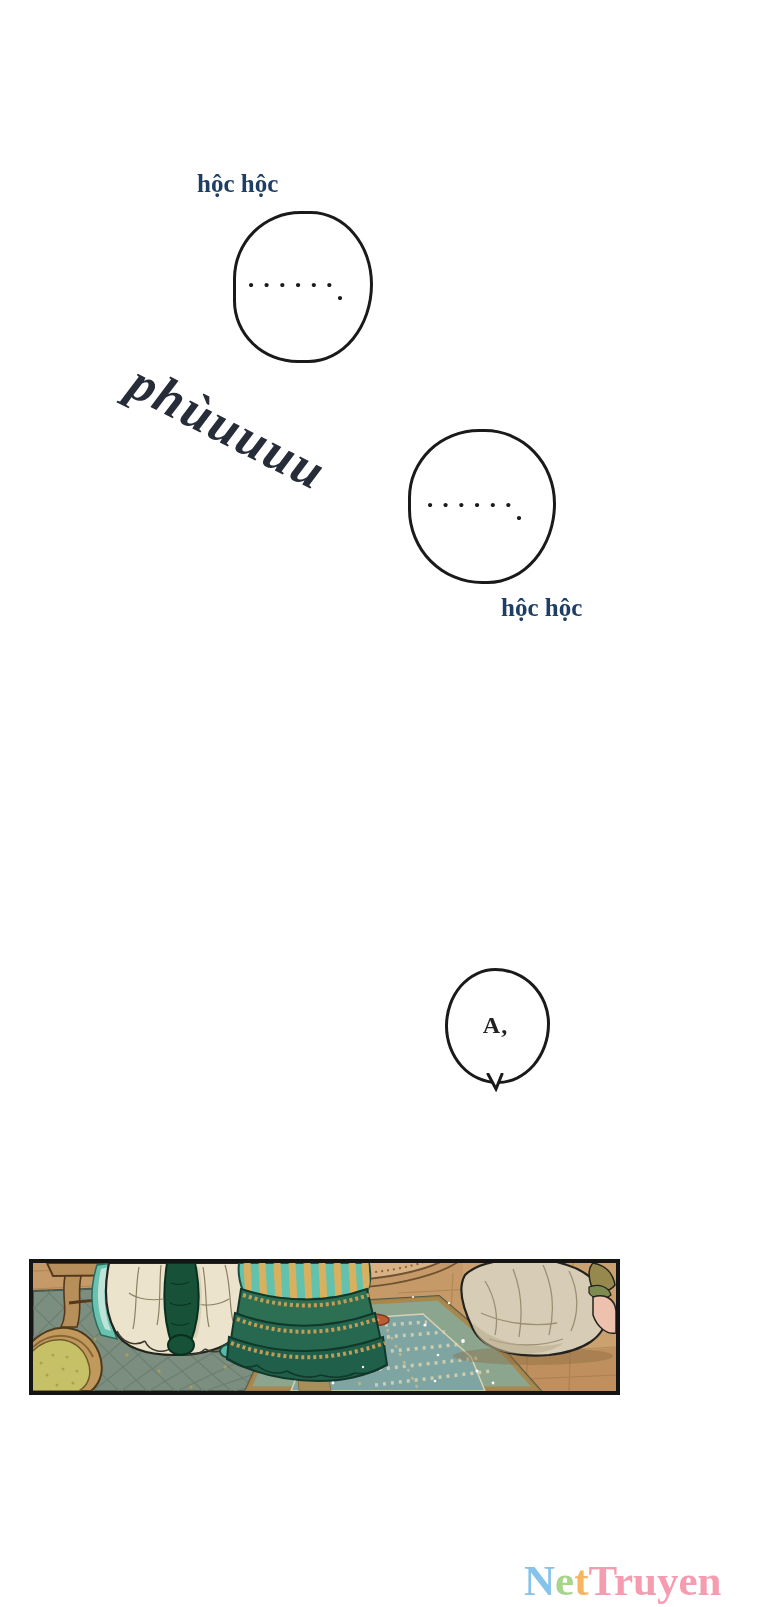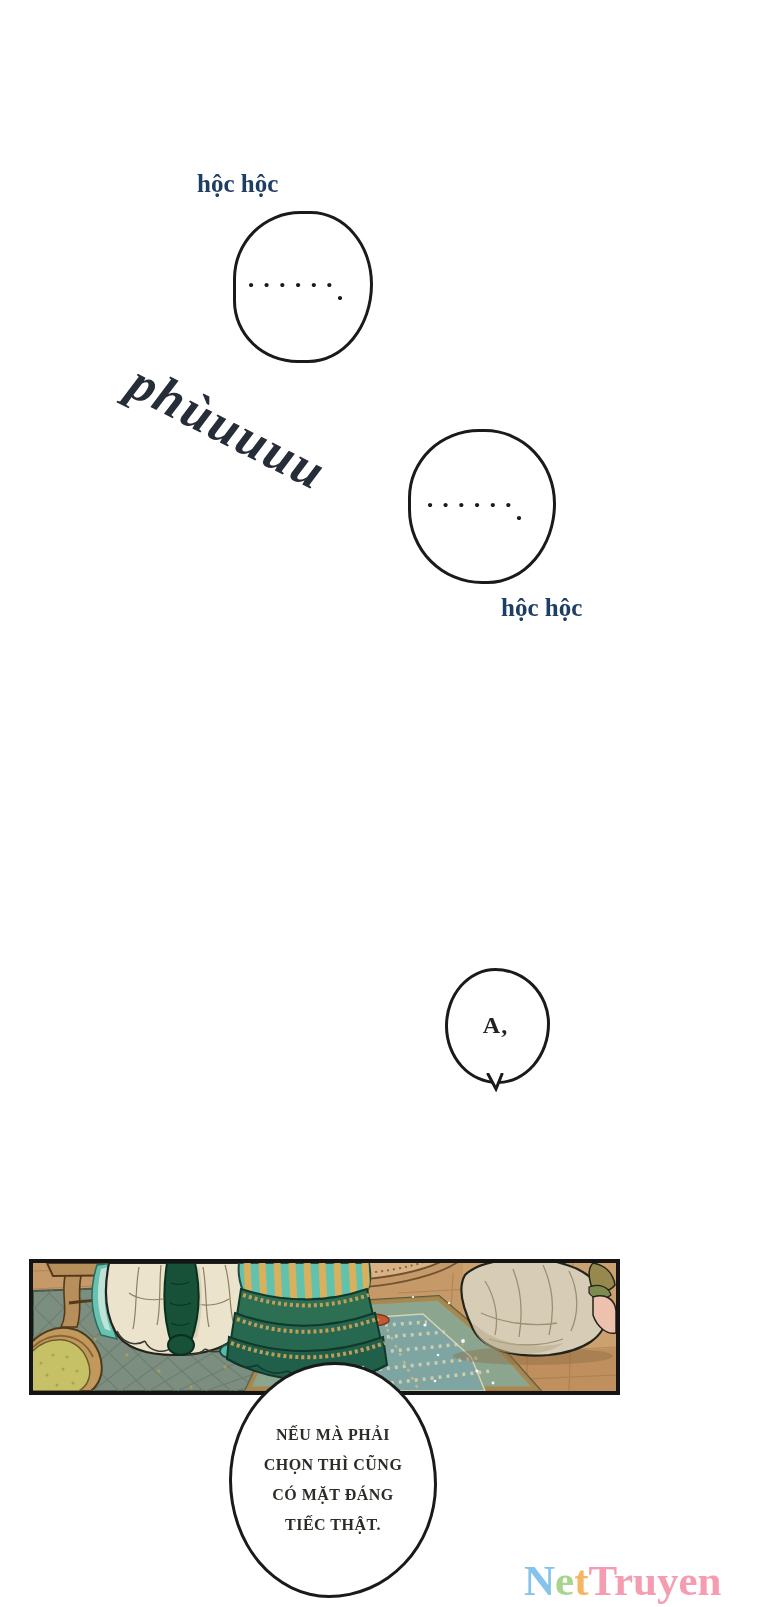--- a/index.html
+++ b/index.html
@@ -210,22 +210,16 @@
           <circle cx="300" cy="120" r="1.4"></circle>
           <circle cx="330" cy="104" r="1.2"></circle>
         <circle cx="444" cy="108" r="1.6"></circle>
           <circle cx="402" cy="118" r="1.3"></circle>
           <circle cx="380" cy="34" r="1.1"></circle>
         <circle cx="460" cy="120" r="1.4"></circle>
       </g>
     </svg>
   </div>
 
-  <div class="bubble bubble-big">
-    <div class="big-text">NẾU MÀ PHẢI
-CHỌN THÌ CŨNG
-CÓ MẶT ĐÁNG
-TIẾC THẬT.</div>
-  </div>
 
   <div class="watermark"><span style="color: rgb(133, 195, 234);">N</span><span style="color: rgb(168, 213, 140);">e</span><span style="color: rgb(247, 181, 98);">t</span><span style="color: rgb(245, 156, 177);">T</span><span style="color: rgb(245, 156, 177);">r</span><span style="color: rgb(245, 156, 177);">u</span><span style="color: rgb(245, 156, 177);">y</span><span style="color: rgb(245, 156, 177);">e</span><span style="color: rgb(245, 156, 177);">n</span></div>
 
 </div>
 
 </body></html>

